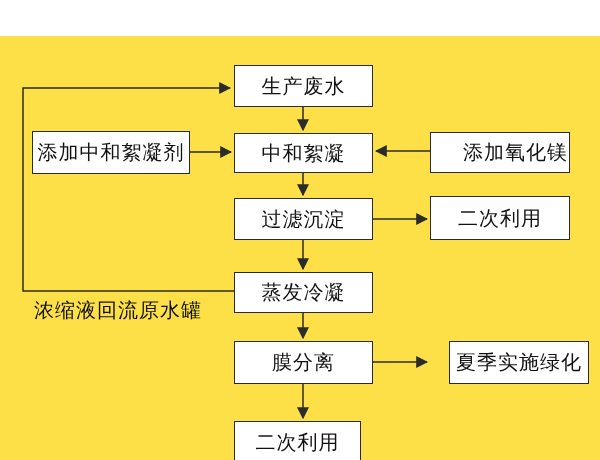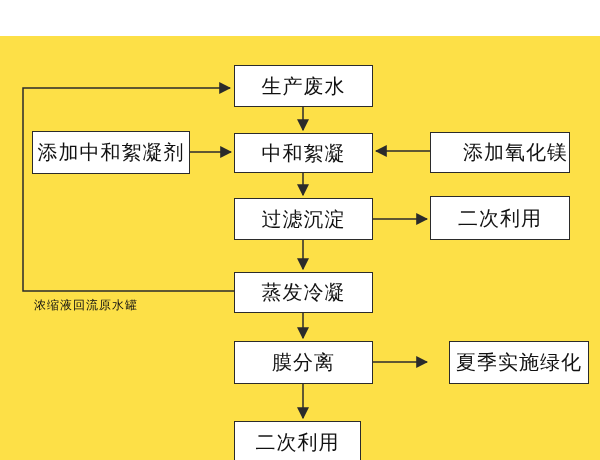--- a/index.html
+++ b/index.html
@@ -48,21 +48,21 @@
   
   .n-flocculant    { left: 32px;  top: 95px;  width: 158px; height: 43px; }
   .n-magnesium     { left: 430px; top: 96px;  width: 140px; height: 41px; padding-left: 31px; }
   .n-filtercake    { left: 430px; top: 160px; width: 140px; height: 44px; }
   .n-greening      { left: 449px; top: 305px; width: 140px; height: 43px; }
 
   .recycle-label {
     position: absolute;
     left: 34px;
     top: 261px;
-    font-size: 12px;
+    font-size: 20px;
     color: #111111;
     letter-spacing: 1px;
     z-index: 2;
     white-space: nowrap;
   }
 </style>
 </head>
 <body>
 
 <div class="canvas">

